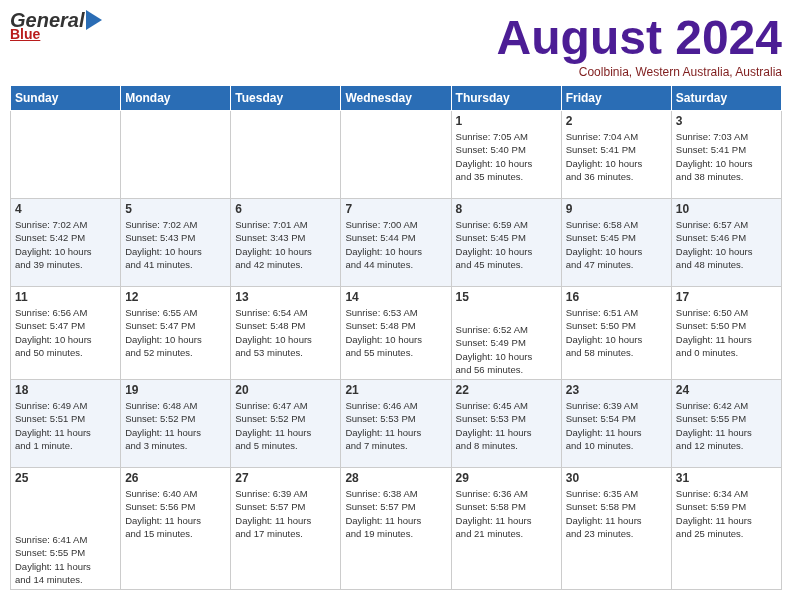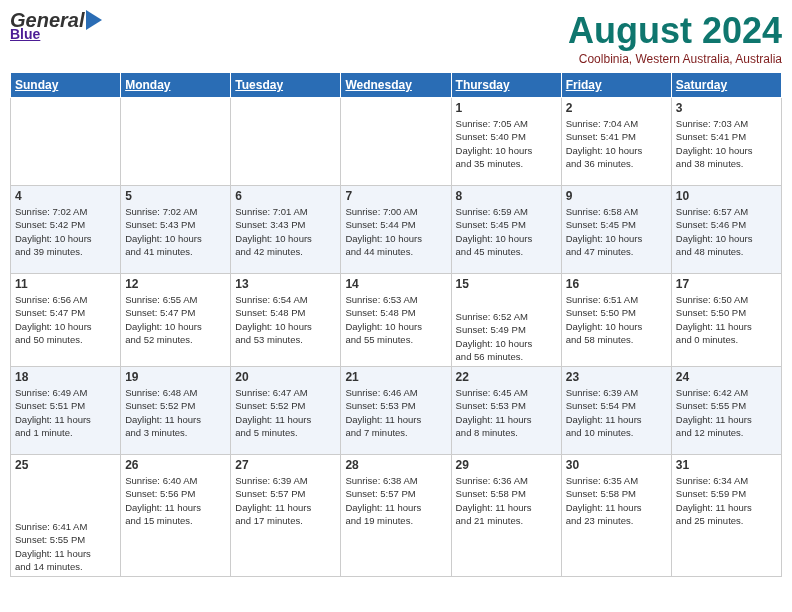--- a/index.html
+++ b/index.html
@@ -36,52 +36,51 @@
       border-left: 16px solid #2a6db5;
       display: inline-block;
       margin-left: 2px;
       vertical-align: middle;
     }
     .logo-top {
       display: flex;
       align-items: center;
     }
     .logo-blue {
-      color: #4c1d95;
+      color: #b91c1c;
       font-size: 14px;
       font-weight: bold;
       margin-top: -4px;
       text-decoration: underline;
     }
     .title-block {
       text-align: right;
     }
     .month-title {
-      font-size: 36px;
-      font-weight: bold;
-      color: #0f766e;
+      font-size: 48px;
+      font-weight: bold;
+      color: #4c1d95;
     }
     .location {
       font-size: 12px;
       color: #7f1d1d;
     }
     .calendar {
       width: 100%;
       border-collapse: collapse;
       table-layout: fixed;
     }
     .calendar th {
       background: #2a6db5;
       color: #fff;
       font-size: 12px;
       font-weight: bold;
       padding: 5px 4px;
       text-align: left;
       border: 1px solid #fff;
-      text-decoration: underline;
     }
     .calendar td {
       border: 1px solid #ccc;
       vertical-align: top;
       padding: 3px 4px;
       font-size: 10px;
       color: #333;
       height: 88px;
       background: #fff;
     }

